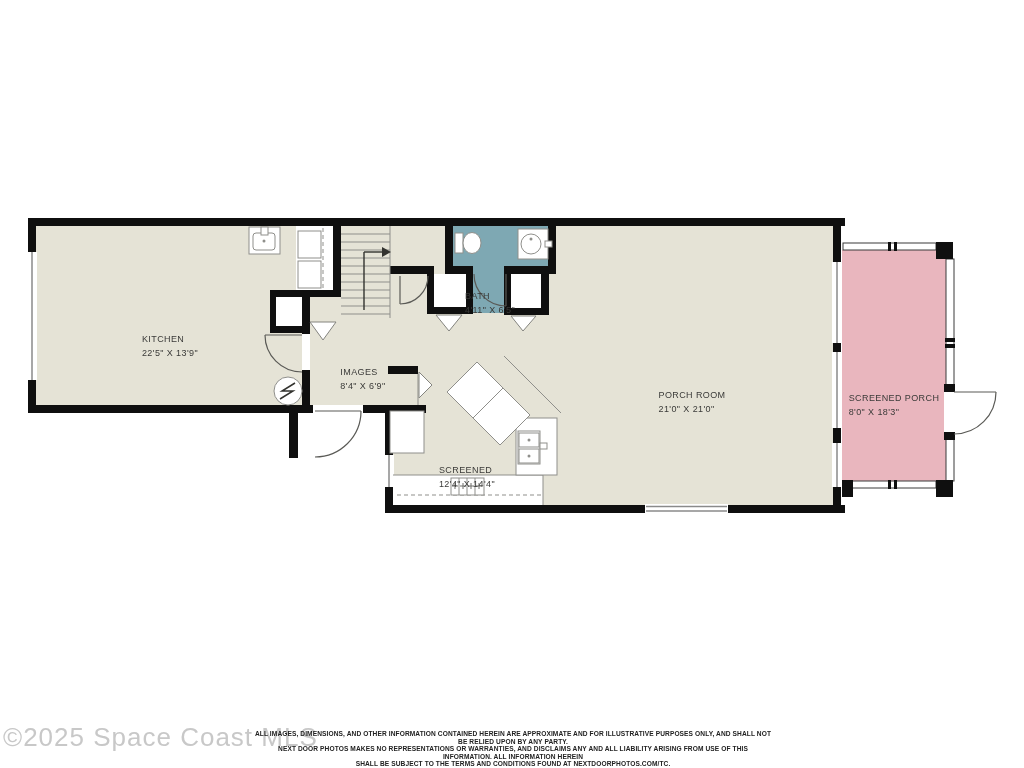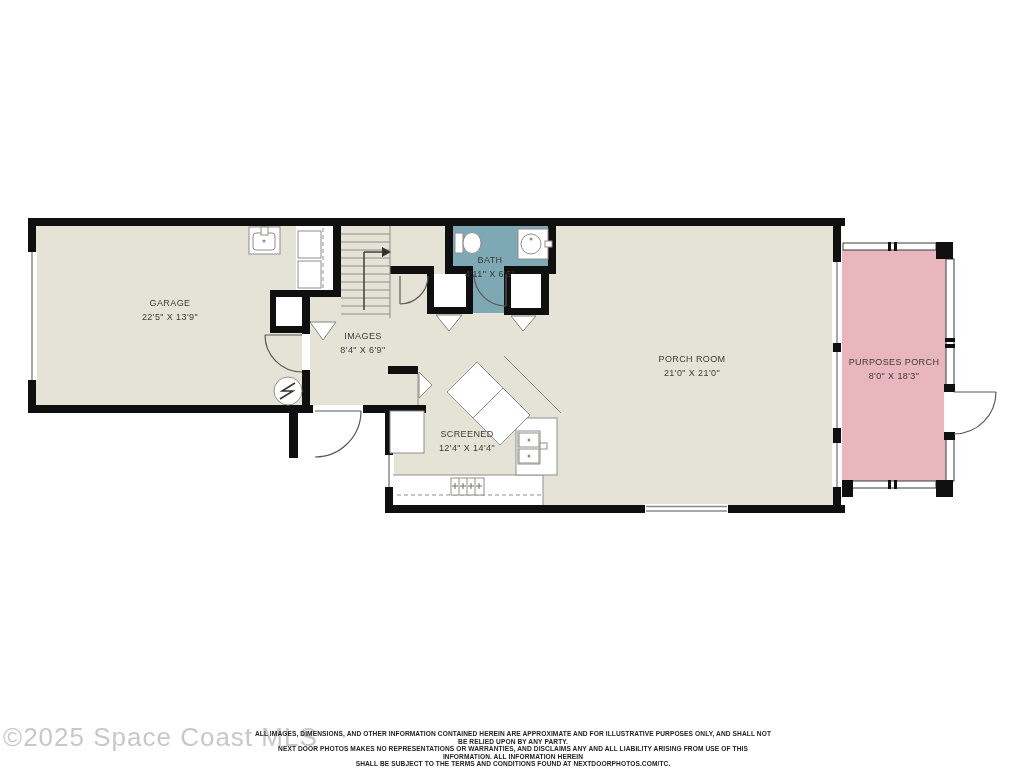--- a/index.html
+++ b/index.html
@@ -15,23 +15,23 @@
   .cutout{fill:#ffffff;}
   .fixture{fill:#ffffff;stroke:var(--outline,#8f8f8b);stroke-width:1;}
   .thin{stroke:var(--outline,#8f8f8b);stroke-width:1;fill:none;}
   .dashed{stroke:var(--outline,#8f8f8b);stroke-width:1;fill:none;stroke-dasharray:4 3;}
   .door{stroke:#5a5a56;stroke-width:1.2;fill:none;}
   .screenwall{fill:#ffffff;stroke:#3a3a3a;stroke-width:1;}
   .winline{stroke:#8a8a8a;stroke-width:1.5;fill:none;}
   .marker{fill:#ffffff;stroke:#84847f;stroke-width:1;}
   .darkline{stroke:#33332f;stroke-width:1.4;fill:none;}
   .room-label{
-    position:absolute;transform:translateX(-50%);text-align:center;
+    position:absolute;transform:translateX(-50%);
     color:var(--label-text,#3a3a38);font-size:9px;line-height:13.5px;
-    letter-spacing:0.4px;white-space:nowrap;
+    letter-spacing:0.4px;white-space:nowrap;margin-top:36px;
   }
   #watermark{
     position:absolute;left:3px;top:716px;font-size:26px;letter-spacing:1px;
     color:var(--watermark,#c8c8c8);font-weight:400;white-space:nowrap;margin-top:6px;
   }
   #disclaimer{
     position:absolute;left:254px;top:730px;width:518px;text-align:center;
     font-size:6.6px;line-height:7.6px;font-weight:700;
     color:var(--disclaimer,#222);letter-spacing:0.1px;
   }
@@ -238,41 +238,41 @@
       <line class="thin" x1="475" y1="478" x2="475" y2="495"></line>
       <path d="M 455,483 v6 M 452,486 h6 M 463,483 v6 M 460,486 h6 M 471,483 v6 M 468,486 h6 M 479,483 v6 M 476,486 h6" stroke="#6f6f6a" stroke-width="1" fill="none"></path>
     </g>
     <g>
       <line class="thin" x1="418" y1="374" x2="418" y2="405"></line>
     </g>
   </g>
 </svg>
 
 <div class="room-label" style="left:170px;top:297px">
-  <div>GARAGE</div>
+  <div>KITCHEN</div>
   <div>22'5" X 13'9"</div>
 </div>
 <div class="room-label" style="left:363px;top:330px">
   <div>IMAGES</div>
   <div>8'4" X 6'9"</div>
 </div>
 <div class="room-label" style="left:490px;top:254px">
   <div>BATH</div>
   <div>4'11" X 6'5"</div>
 </div>
 <div class="room-label" style="left:467px;top:428px">
   <div>SCREENED</div>
   <div>12'4" X 14'4"</div>
 </div>
 <div class="room-label" style="left:692px;top:353px">
   <div>PORCH ROOM</div>
   <div>21'0" X 21'0"</div>
 </div>
 <div class="room-label" style="left:894px;top:356px">
-  <div>PURPOSES PORCH</div>
+  <div>SCREENED PORCH</div>
   <div>8'0" X 18'3"</div>
 </div>
 
 <div id="watermark">©2025 Space Coast MLS</div>
 <div id="disclaimer">
   <div>ALL IMAGES, DIMENSIONS, AND OTHER INFORMATION CONTAINED HEREIN ARE APPROXIMATE AND FOR ILLUSTRATIVE PURPOSES ONLY, AND SHALL NOT BE RELIED UPON BY ANY PARTY.</div>
   <div>NEXT DOOR PHOTOS MAKES NO REPRESENTATIONS OR WARRANTIES, AND DISCLAIMS ANY AND ALL LIABILITY ARISING FROM USE OF THIS INFORMATION. ALL INFORMATION HEREIN</div>
   <div>SHALL BE SUBJECT TO THE TERMS AND CONDITIONS FOUND AT NEXTDOORPHOTOS.COM/TC.</div>
 </div>
 

